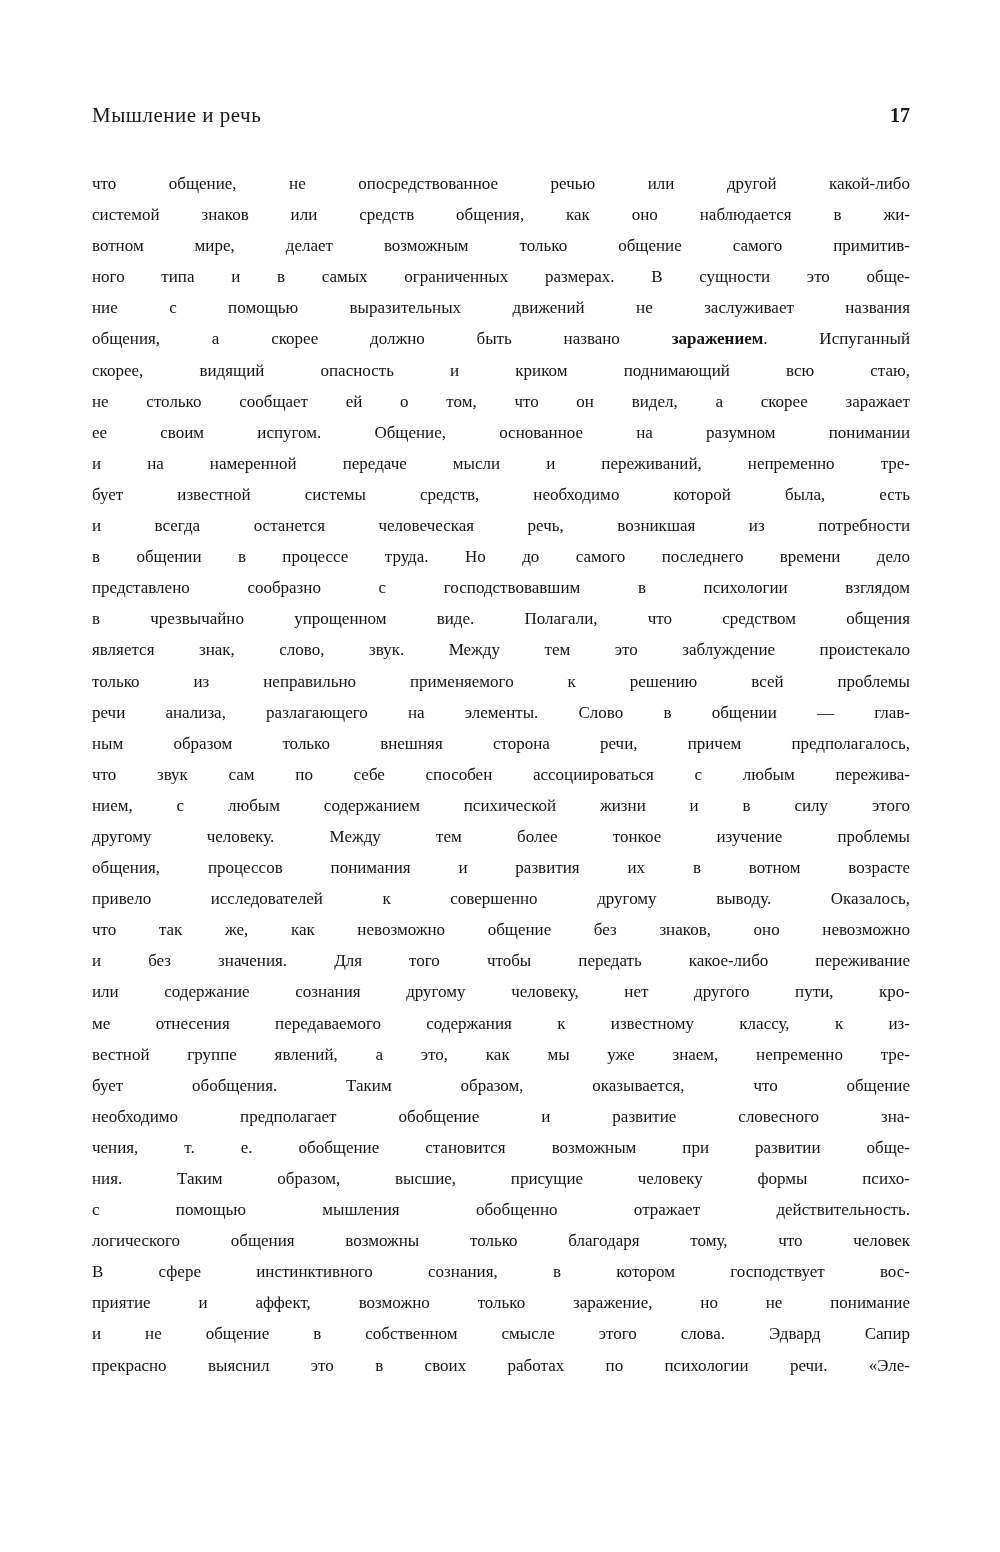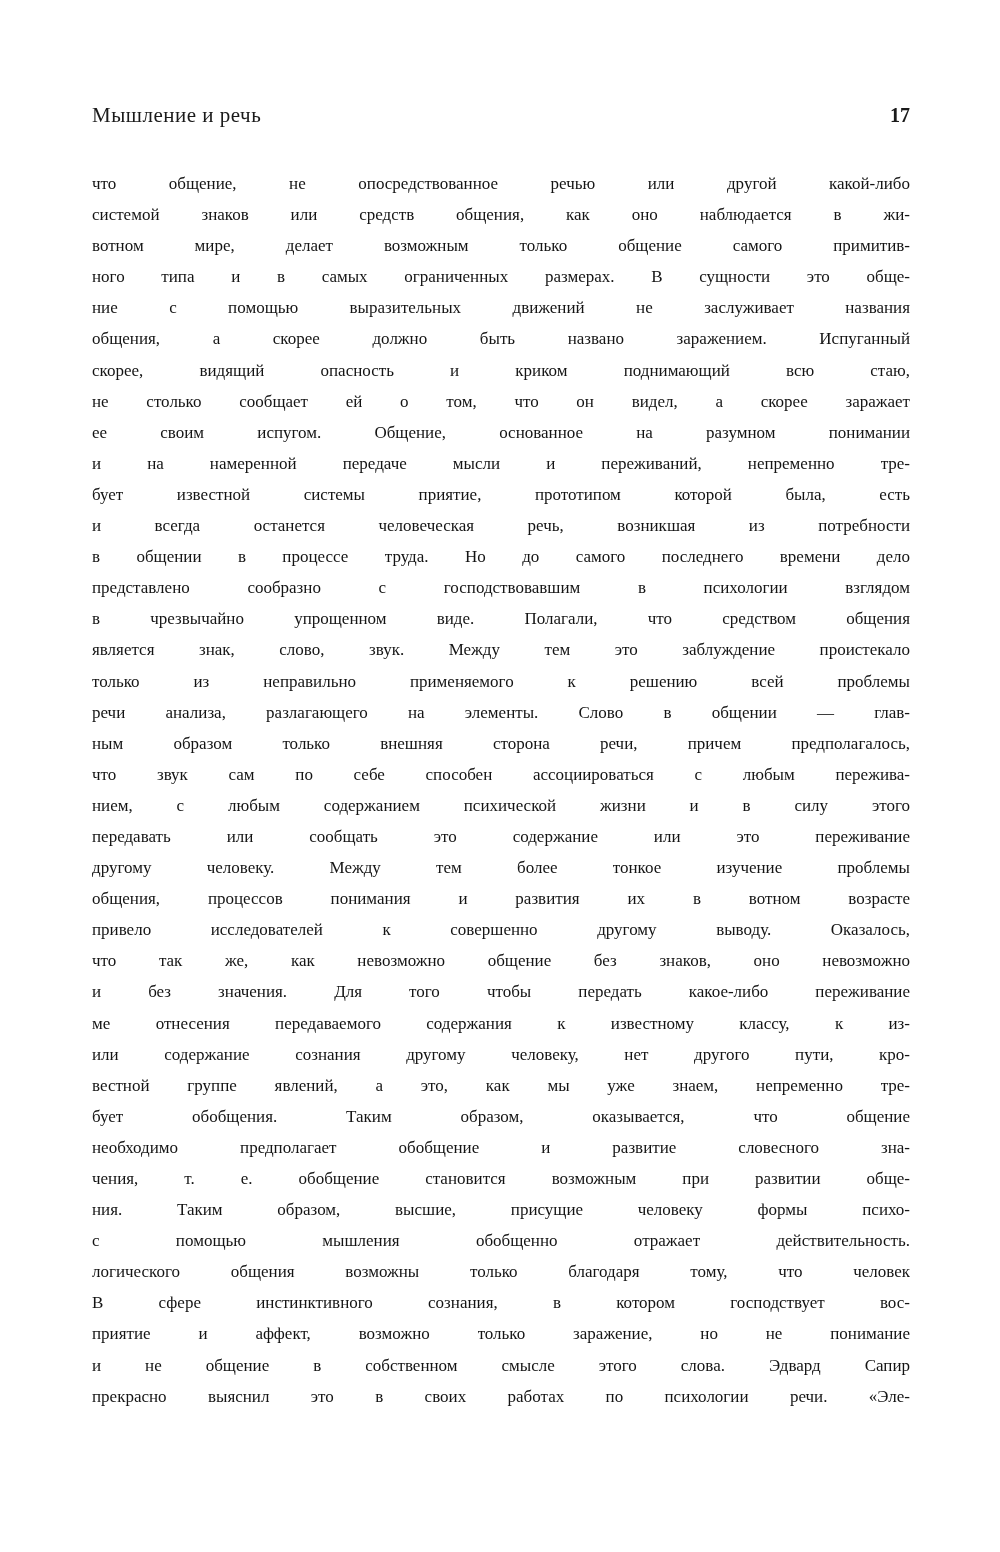--- a/index.html
+++ b/index.html
@@ -44,21 +44,21 @@
   }
   .line {
     text-align: justify;
     text-align-last: justify;
     -moz-text-align-last: justify;
     white-space: normal;
     overflow: hidden;
     height: 31.1px;
   }
   .bold {
-    font-weight: normal;
+    font-weight: bold;
   }
 </style>
 </head>
 <body>
 
 <div class="running-head">
   <span class="title">Мышление и речь</span>
   <span class="pageno">17</span>
 </div>
 
@@ -66,39 +66,38 @@
     <div class="line"><span>что общение, не опосредствованное речью или другой какой-либо</span></div>
     <div class="line"><span>системой знаков или средств общения, как оно наблюдается в жи-</span></div>
     <div class="line"><span>вотном мире, делает возможным только общение самого примитив-</span></div>
     <div class="line"><span>ного типа и в самых ограниченных размерах. В сущности это обще-</span></div>
     <div class="line"><span>ние с помощью выразительных движений не заслуживает названия</span></div>
     <div class="line"><span>общения, а скорее должно быть названо </span><span class="bold">заражением</span><span>. Испуганный</span></div>
     <div class="line"><span>скорее, видящий опасность и криком поднимающий всю стаю,</span></div>
     <div class="line"><span>не столько сообщает ей о том, что он видел, а скорее заражает</span></div>
     <div class="line"><span>ее своим испугом. Общение, основанное на разумном понимании</span></div>
     <div class="line"><span>и на намеренной передаче мысли и переживаний, непременно тре-</span></div>
-    <div class="line"><span>бует известной системы приятие, прототипом которой была, есть</span></div>
+    <div class="line"><span>бует известной системы средств, необходимо которой была, есть</span></div>
     <div class="line"><span>и всегда останется человеческая речь, возникшая из потребности</span></div>
     <div class="line"><span>в общении в процессе труда. Но до самого последнего времени дело</span></div>
     <div class="line"><span>представлено сообразно с господствовавшим в психологии взглядом</span></div>
     <div class="line"><span>в чрезвычайно упрощенном виде. Полагали, что средством общения</span></div>
     <div class="line"><span>является знак, слово, звук. Между тем это заблуждение проистекало</span></div>
     <div class="line"><span>только из неправильно применяемого к решению всей проблемы</span></div>
     <div class="line"><span>речи анализа, разлагающего на элементы. Слово в общении — глав-</span></div>
     <div class="line"><span>ным образом только внешняя сторона речи, причем предполагалось,</span></div>
     <div class="line"><span>что звук сам по себе способен ассоциироваться с любым пережива-</span></div>
     <div class="line"><span>нием, с любым содержанием психической жизни и в силу этого</span></div>
-    <div class="line"><span>передавать или сообщать это содержание или это переживание</span></div>
     <div class="line"><span>другому человеку. Между тем более тонкое изучение проблемы</span></div>
     <div class="line"><span>общения, процессов понимания и развития их в вотном возрасте</span></div>
     <div class="line"><span>привело исследователей к совершенно другому выводу. Оказалось,</span></div>
     <div class="line"><span>что так же, как невозможно общение без знаков, оно невозможно</span></div>
     <div class="line"><span>и без значения. Для того чтобы передать какое-либо переживание</span></div>
+    <div class="line"><span>или содержание сознания другому человеку, нет другого пути, кро-</span></div>
     <div class="line"><span>ме отнесения передаваемого содержания к известному классу, к из-</span></div>
-    <div class="line"><span>или содержание сознания другому человеку, нет другого пути, кро-</span></div>
     <div class="line"><span>вестной группе явлений, а это, как мы уже знаем, непременно тре-</span></div>
     <div class="line"><span>бует обобщения. Таким образом, оказывается, что общение</span></div>
     <div class="line"><span>необходимо предполагает обобщение и развитие словесного зна-</span></div>
     <div class="line"><span>чения, т. е. обобщение становится возможным при развитии обще-</span></div>
     <div class="line"><span>ния. Таким образом, высшие, присущие человеку формы психо-</span></div>
     <div class="line"><span>с помощью мышления обобщенно отражает действительность.</span></div>
     <div class="line"><span>логического общения возможны только благодаря тому, что человек</span></div>
     <div class="line"><span>В сфере инстинктивного сознания, в котором господствует вос-</span></div>
     <div class="line"><span>приятие и аффект, возможно только заражение, но не понимание</span></div>
     <div class="line"><span>и не общение в собственном смысле этого слова. Эдвард Сапир</span></div>

